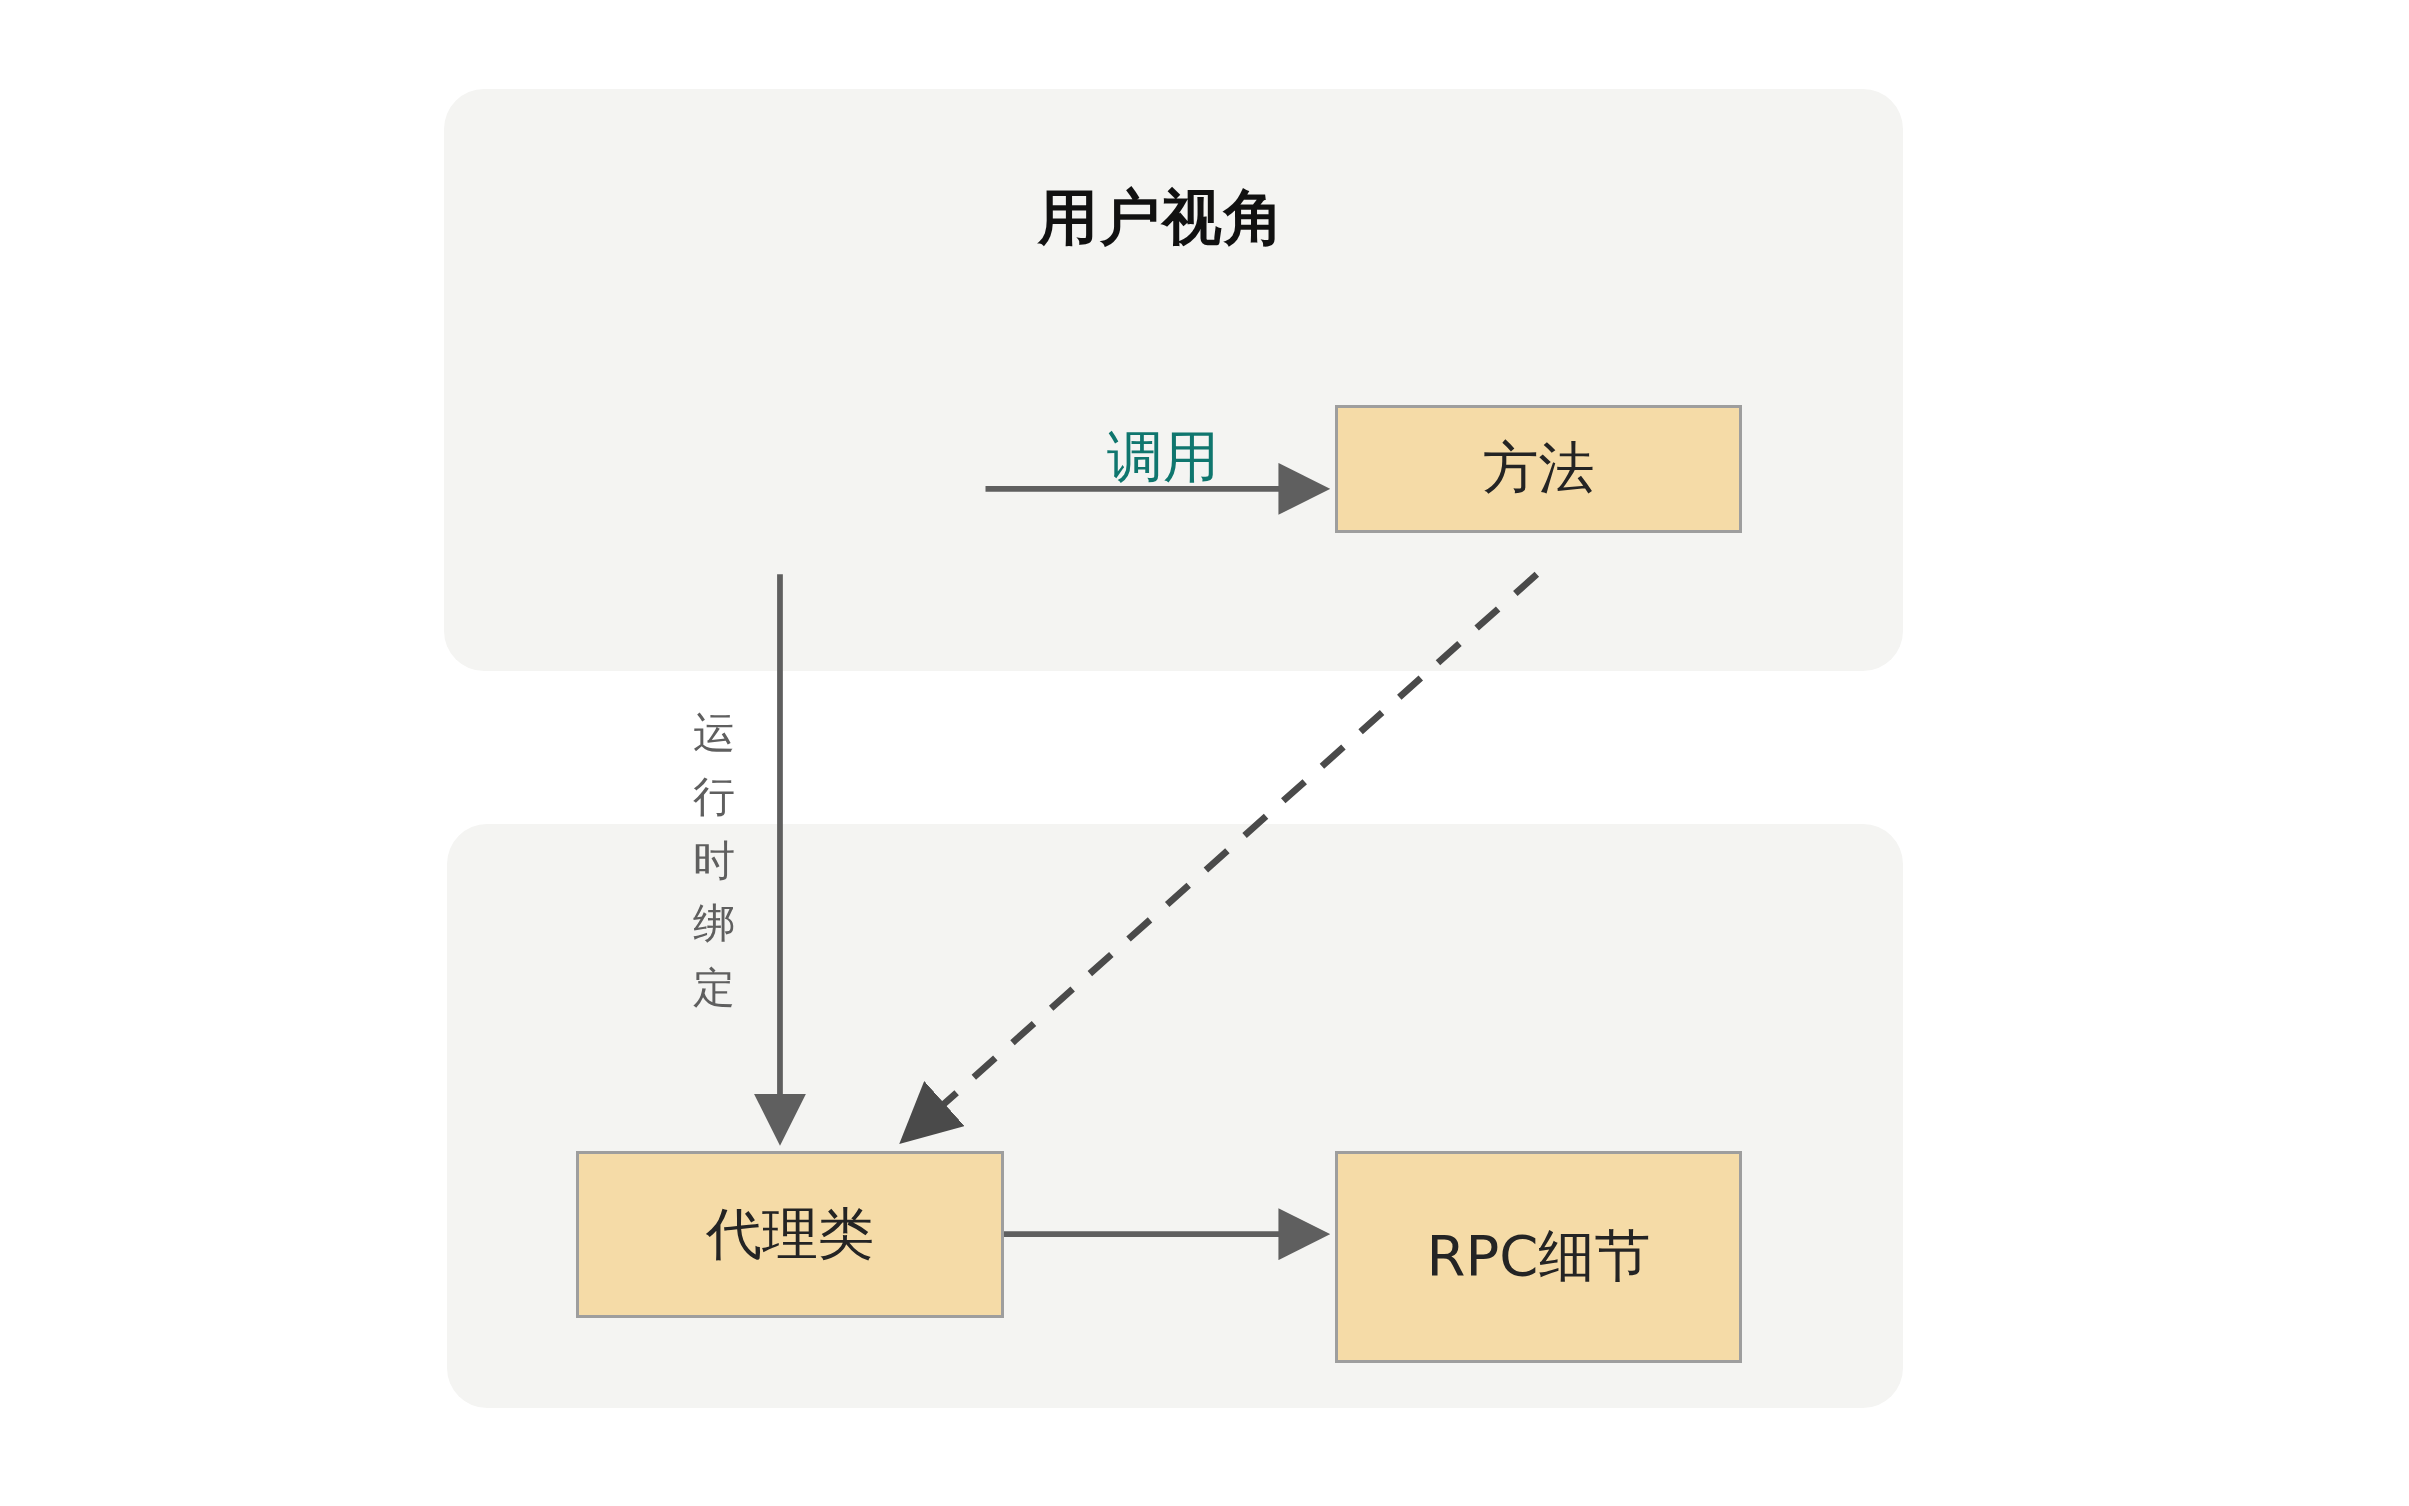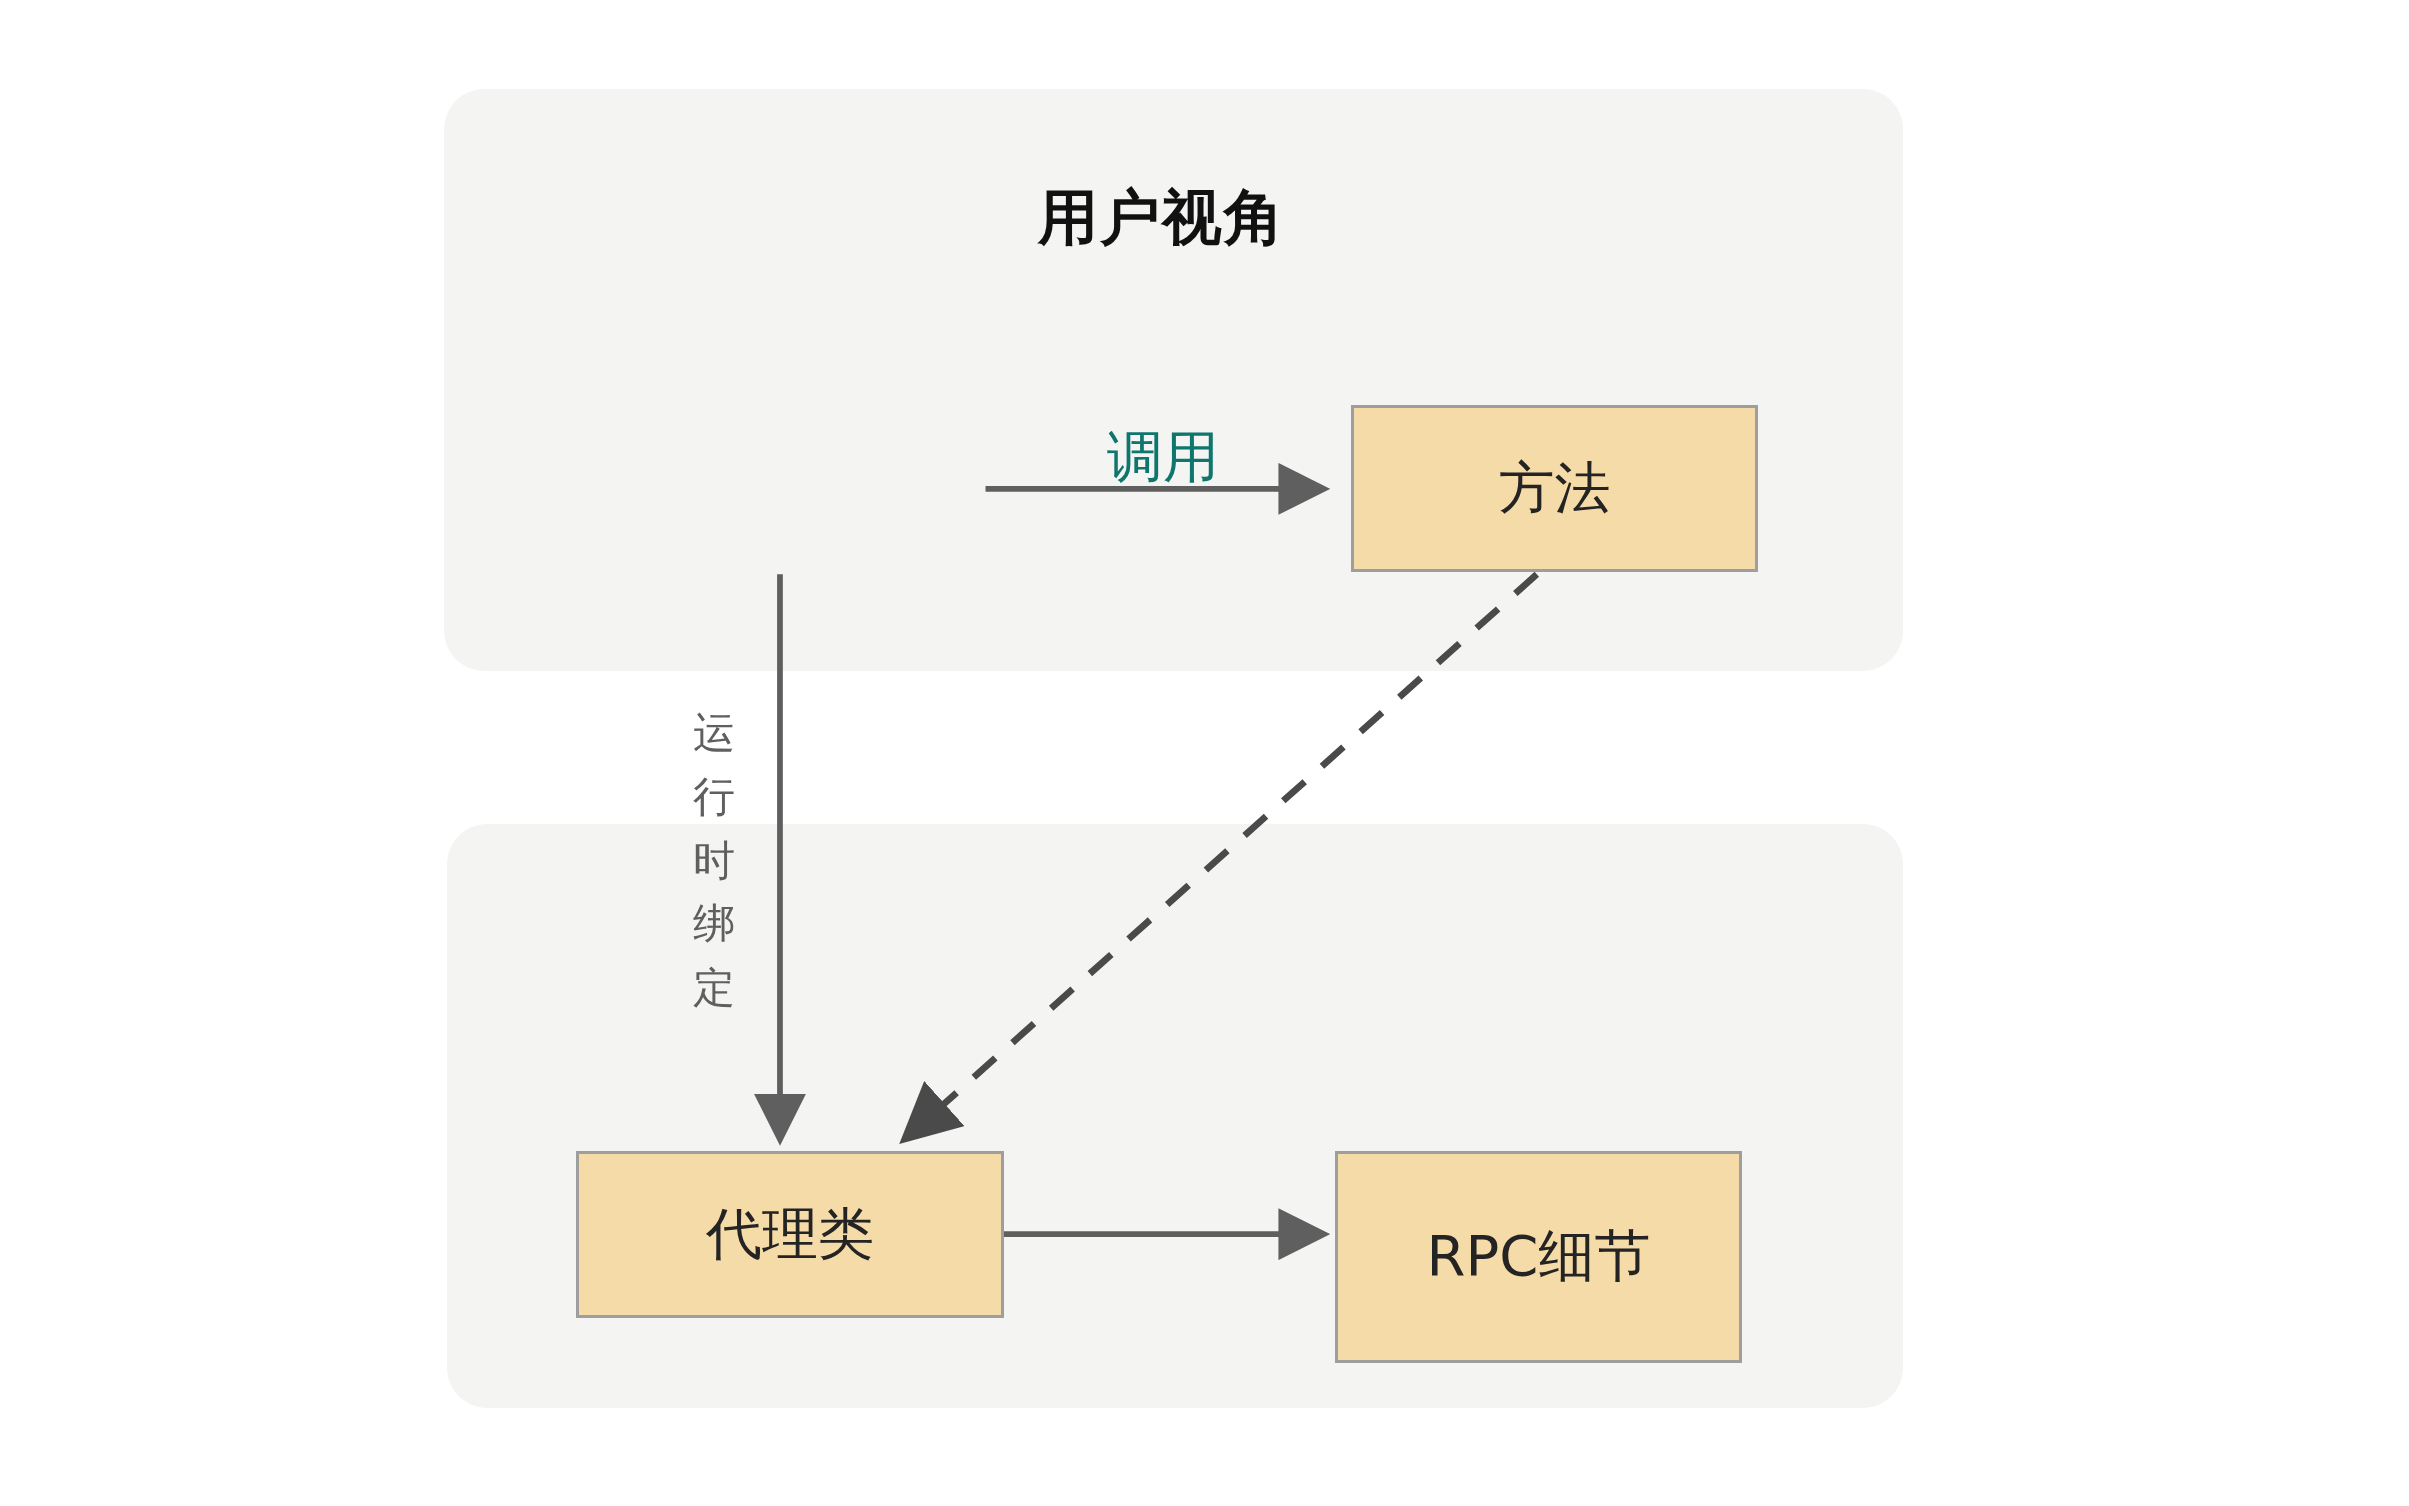--- a/index.html
+++ b/index.html
@@ -33,21 +33,21 @@
     border:3.8px solid #9e9e9e;
     box-sizing:border-box;
     display:flex;
     align-items:center;
     justify-content:center;
     color:#242424;
     font-size:56px;
     white-space:nowrap;
   }
   #node-interface{left:576px;top:405px;width:407px;height:167px;}
-  #node-method{left:1335px;top:405px;width:407px;height:167px;margin-left:16px;}
+  #node-method{left:1335px;top:405px;width:407px;height:128px;}
   #node-proxy{left:576px;top:1151px;width:428px;height:167px;}
   #node-rpc{left:1335px;top:1151px;width:407px;height:212px;}
 
   svg#edges{
     position:absolute;left:0;top:0;width:2409px;height:1506px;
     pointer-events:none;
   }
 
   .edge-label{
     position:absolute;

